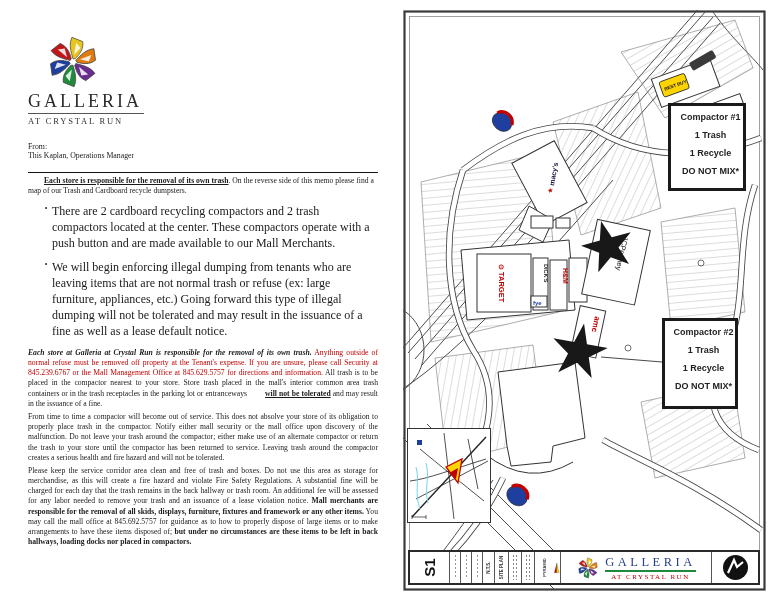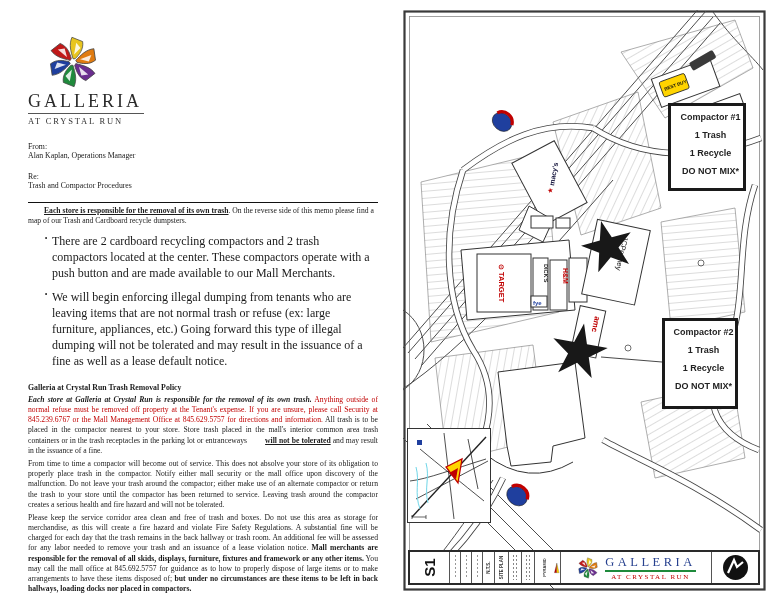--- a/index.html
+++ b/index.html
@@ -105,45 +105,40 @@
           </g>
       </g>
     </svg>
     <div class="brand-name">GALLERIA</div>
     <div class="brand-tag">AT CRYSTAL RUN</div>
   </div>
 
   <div class="fields">
     <div class="frow">
       <span class="flabel">From:</span>
-      <span>Alan Kaplan, Operations Manager</span>
-    </div>
-    <div class="frow">
-      <span class="flabel">Re:</span>
-      <span>Trash and Compactor Procedures</span>
+      <span>This Kaplan, Operations Manager</span>
     </div>
   </div>
 
   <div class="rule"></div>
 
 
   <p class="body"><span class="bu">Each store is responsible for the removal of its own trash</span><span>.  On the reverse side of this memo please find a map of our Trash and Cardboard  recycle dumpsters.</span></p>
 
   <div class="bullets">
     <div class="bullet-row">
       <span class="bullet-marker">•</span>
       <div class="bullet-text">There are 2 cardboard recycling compactors and 2 trash compactors located at the center.  These compactors operate with a push button and are made available to our Mall Merchants.</div>
     </div>
     <div class="bullet-row">
       <span class="bullet-marker">•</span>
       <div class="bullet-text">We will begin enforcing illegal dumping from tenants who are leaving items that are not normal trash or refuse (ex: large furniture, appliances, etc.) Going forward this type of illegal dumping will not be tolerated and may result in the issuance of a fine as well as a lease default notice.</div>
     </div>
   </div>
 
-  <div class="policy-h">Galleria at Crystal Run Trash Removal Policy</div>
 
   <p class="body just mt"><span class="bi">Each store at Galleria at Crystal Run is responsible for the removal of its own trash.</span><span class="red"> Anything outside of normal refuse must be removed off property at the Tenant's expense. If you are unsure, please call Security at 845.239.6767 or the Mall Management Office at 845.629.5757 for directions and information.</span><span>  All trash is to be placed in the compactor nearest to your store. Store trash placed in the mall's interior common area trash containers or in the trash receptacles in  the parking lot or entranceways </span><span class="bu">will not be tolerated</span><span> and may result in the issuance of a fine.</span></p>
 
   <p class="body just mt">From time to time a  compactor will become out of service. This does not absolve your store of  its obligation to properly place trash in the compactor. Notify either mall security or the mall office upon discovery of the malfunction. Do not leave your trash around the compactor; either make use of an alternate compactor or return the trash to your store until the compactor has been returned to service. Leaving trash around the compactor creates a serious health and fire hazard and will not be tolerated.</p>
 
   <p class="body just mt"><span>Please keep the service corridor area clean and  free of trash and boxes. Do not use this area as storage for merchandise, as this will create a fire hazard and violate  Fire Safety Regulations. A substantial fine will be charged for each day that the trash remains in the back hallway  or trash room. An additional fee will be assessed for any labor needed to remove your trash and an issuance of a  lease violation notice. </span><span class="b">Mall merchants are responsible for the removal of all skids, displays, furniture, fixtures  and framework or any other items.</span><span>  You may call the mall office at 845.692.5757 for guidance as to how to properly dispose of large items or to make arrangements to have these items disposed of; </span><span class="b">but under no circumstances are these items to be left in back hallways, loading docks nor placed in compactors.</span></p>
 </div>
 
 <div class="map">
 

